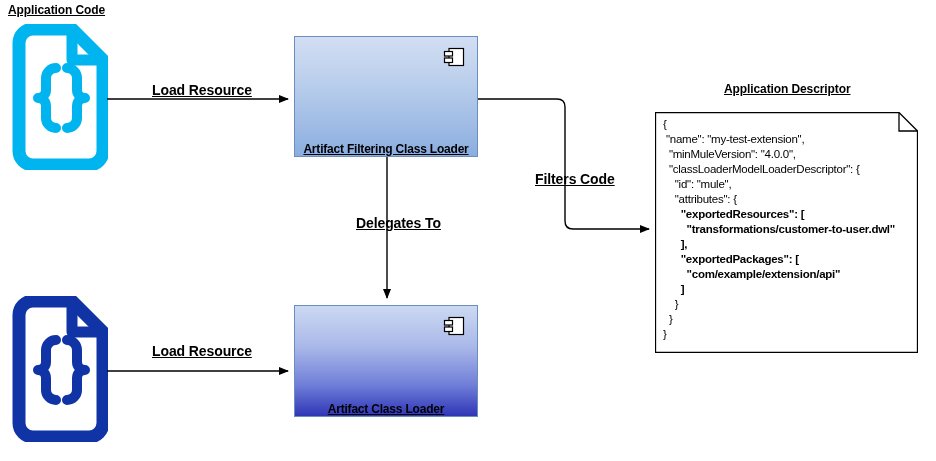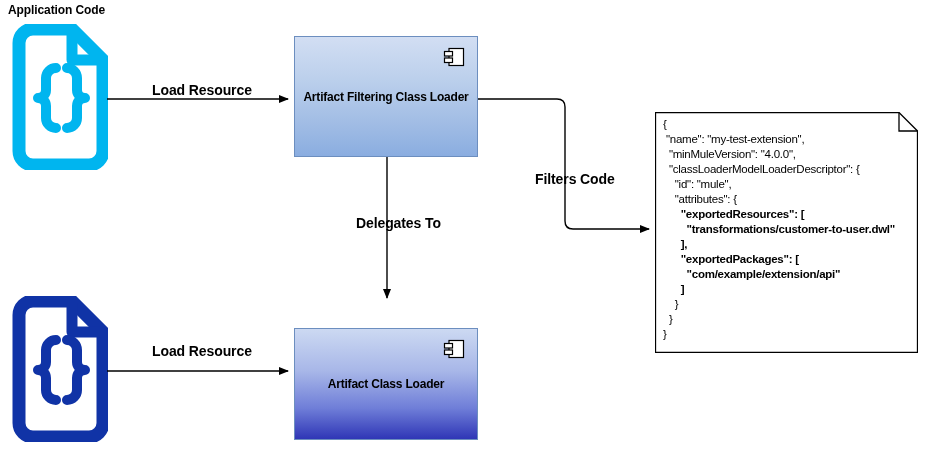--- a/index.html
+++ b/index.html
@@ -11,21 +11,21 @@
     font-family: "Liberation Sans", sans-serif;
     color: #000000;
   }
   #canvas {
     position: relative;
     width: 936px;
     height: 461px;
     background: #ffffff;
     overflow: hidden;
   }
-  .abs { position: absolute; }
+  .abs { position: absolute; text-decoration: underline; }
 
   
   .caption {
     font-size: 12px;
     font-weight: bold;
     color: #000;
     white-space: nowrap;
     letter-spacing: -0.1px;
   }
   .edge-label {
@@ -41,29 +41,28 @@
     color: #000;
     white-space: nowrap;
     letter-spacing: -0.2px;
   }
 
   
   .comp-box {
     box-sizing: border-box;
     border: 1px solid #6c8ebf;
     display: flex;
-    align-items: center;
+    align-items: flex-end;
     justify-content: center;
   }
   .comp-box.filtering {
     background: linear-gradient(180deg, #d2def3 0%, #bcd0ec 35%, #9fbbe4 75%, #8aade0 100%);
   }
   .comp-box.plain {
     background: linear-gradient(180deg, #ccd9f2 0%, #a8b7e8 38%, #6f7ed8 72%, #2f36b6 100%);
-    margin-top: 23px;
   }
   .comp-icon {
     position: absolute;
     top: 10px;
     right: 12px;
     width: 22px;
     height: 20px;
   }
 
   
@@ -97,20 +96,21 @@
 </style>
 </head>
 <body>
 
 <div id="canvas">
 
   <div class="abs caption" style="left:8px; top:3px;">Application Code</div>
 
   <div class="abs caption" style="left:8px; top:464px;">Extension Code</div>
 
+  <div class="abs caption" style="left:724px; top:82px;">Application Descriptor</div>
 
   <div class="abs" style="left:12px; top:24px; width:96px; height:146px;">
     <svg width="96" height="146" viewBox="0 0 96 146">
       <path d="M7 19 A14 14 0 0 1 21 5 L60 5 L91 36 L91 127
                A14 14 0 0 1 77 141 L21 141 A14 14 0 0 1 7 127 Z" fill="none" stroke="#00b5ef" stroke-width="13" stroke-linejoin="round"></path>
       <path d="M60 7 L60 36 L89 36" fill="none" stroke="#00b5ef" stroke-width="11" stroke-linejoin="round"></path>
       <path d="M44 44 A10 10 0 0 0 34 54 L34 66 A8 8 0 0 1 26 74
                A8 8 0 0 1 34 82 L34 94 A10 10 0 0 0 44 104" fill="none" stroke="#00b5ef" stroke-width="10" stroke-linecap="round" stroke-linejoin="round"></path>
       <path d="M55 44 A10 10 0 0 1 65 54 L65 66 A8 8 0 0 0 73 74
                A8 8 0 0 0 65 82 L65 94 A10 10 0 0 1 55 104" fill="none" stroke="#00b5ef" stroke-width="10" stroke-linecap="round" stroke-linejoin="round"></path>

